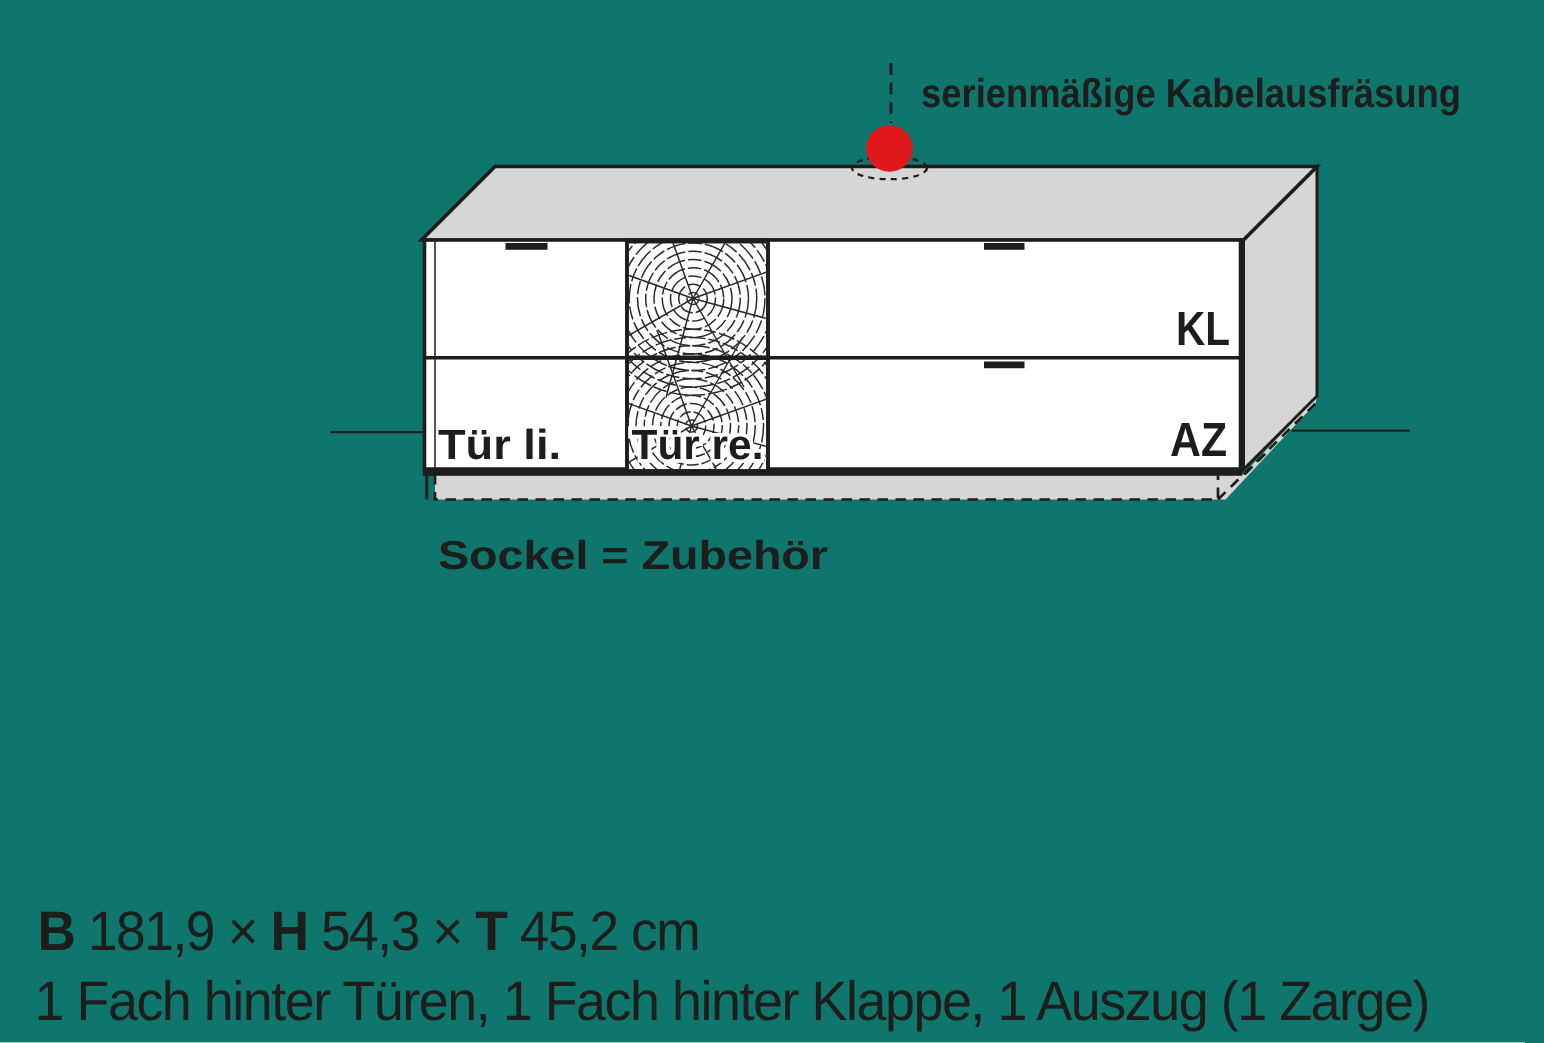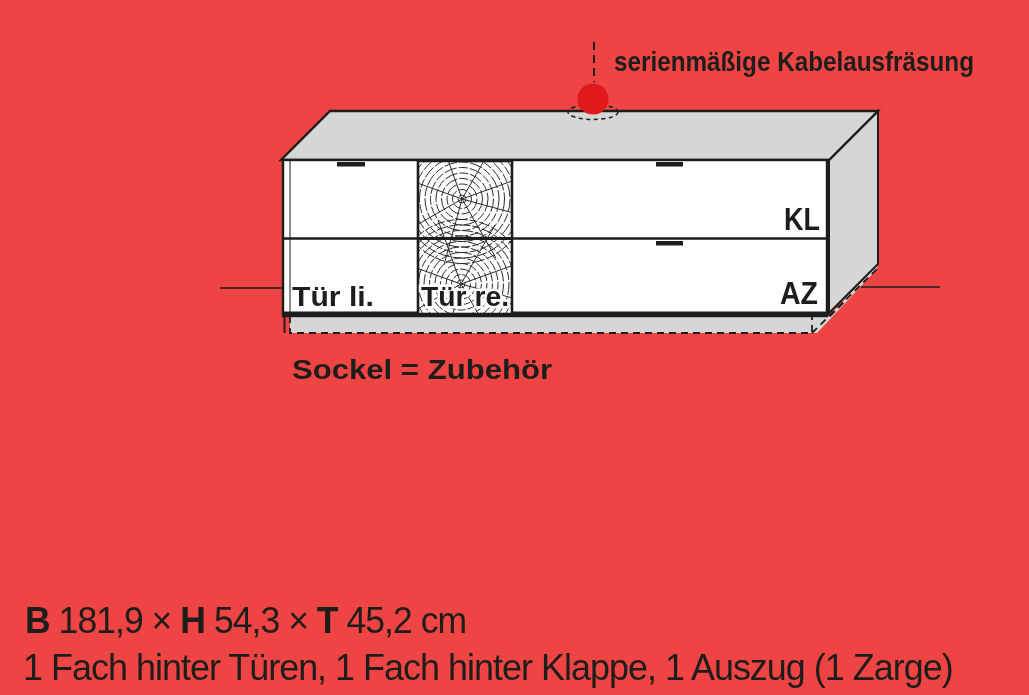--- a/index.html
+++ b/index.html
@@ -4,21 +4,21 @@
 <style>
   :root{
     --line:#1d1d1b;
     --surface-gray:#d6d6d6;
     --accent-red:#e01a1c;
   }
   html,body{margin:0;padding:0;background:#fff;}
   .stage{
     position:relative;
     width:1029px;height:695px;
-    background:#ef4444;
+    background:#0f766e;
     overflow:hidden;
     font-family:"Liberation Sans", sans-serif;
     color:var(--line);
   }
   svg text{
     font-family:"Liberation Sans", sans-serif;
     fill:var(--line);
   }
   .diagram-label{font-weight:700;}
   .dims-line{

